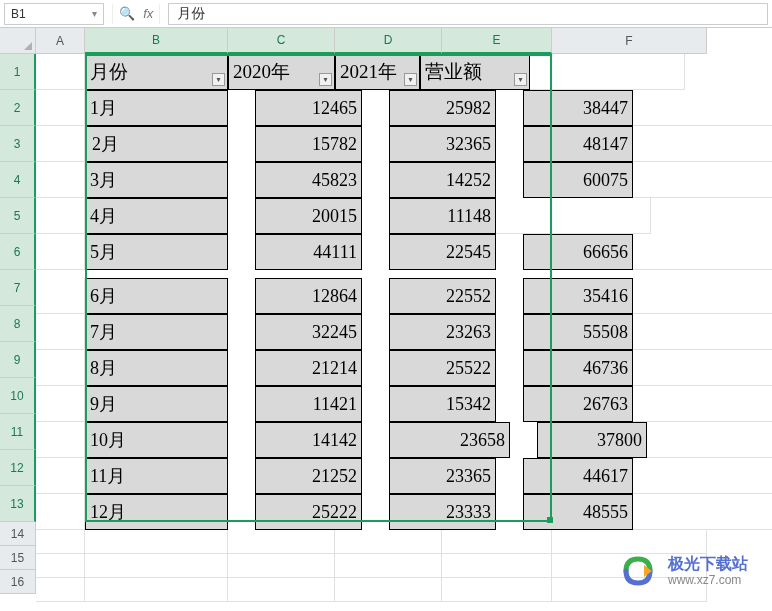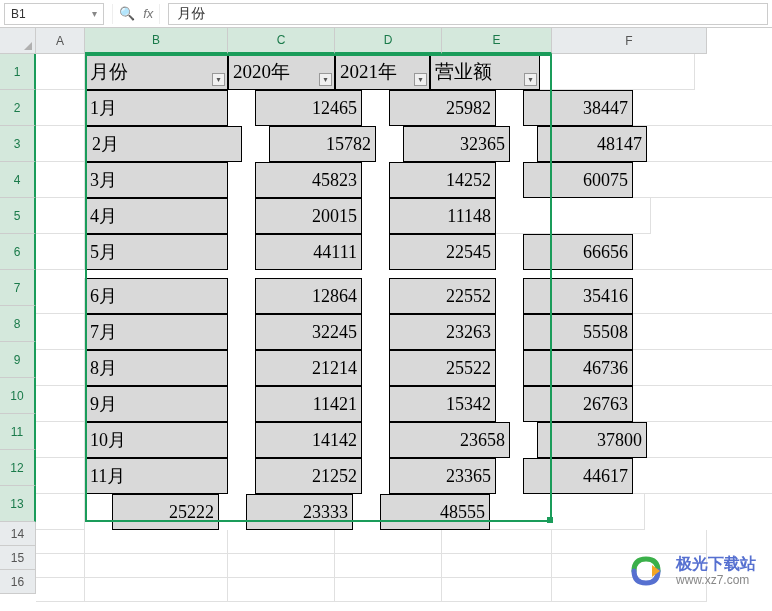--- a/index.html
+++ b/index.html
@@ -181,21 +181,21 @@
       border: 1px solid #999;
       background: #f0f0f0;
       display: flex;
       align-items: center;
       justify-content: center;
       font-size: 8px;
       color: #555;
     }
     .watermark {
       position: absolute;
-      right: 16px;
+      right: 24px;
       bottom: 20px;
       display: flex;
       align-items: center;
       gap: 10px;
       z-index: 100;
     }
     .watermark-icon {
       width: 40px;
       height: 40px;
       position: relative;
@@ -269,35 +269,35 @@
           <div class="row-header selected" style="height: 36px;">13</div>
           <div class="row-header" style="height: 24px;">14</div>
           <div class="row-header" style="height: 24px;">15</div>
           <div class="row-header" style="height: 24px;">16</div>
         </div>
       <div class="grid-area" id="grid-area">
           <div class="grid-row" style="height: 36px;">
             <div class="cell" style="width: 49px; height: 36px;"></div>
             <div class="cell data-cell header-cell" style="width: 143px; height: 36px;">月份<div class="filter-arrow">▾</div></div>
             <div class="cell data-cell header-cell" style="width: 107px; height: 36px;">2020年<div class="filter-arrow">▾</div></div>
-            <div class="cell data-cell header-cell" style="width: 95px; height: 36px;">2021年<div class="filter-arrow">▾</div></div>
+            <div class="cell data-cell header-cell" style="width: 85px; height: 36px;">2021年<div class="filter-arrow">▾</div></div>
             <div class="cell data-cell header-cell" style="width: 110px; height: 36px;">营业额<div class="filter-arrow">▾</div></div>
             <div class="cell" style="width: 155px; height: 36px;"></div>
           </div>
           <div class="grid-row" style="height: 36px;">
             <div class="cell" style="width: 49px; height: 36px;"></div>
             <div class="cell data-cell" style="width: 143px; height: 36px;">1月</div>
             <div class="cell data-cell num-cell" style="width: 107px; height: 36px;">12465</div>
             <div class="cell data-cell num-cell" style="width: 107px; height: 36px;">25982</div>
             <div class="cell data-cell num-cell" style="width: 110px; height: 36px;">38447</div>
             <div class="cell" style="width: 155px; height: 36px;"></div>
           </div>
           <div class="grid-row" style="height: 36px;">
             <div class="cell" style="width: 49px; height: 36px;"></div>
-            <div class="cell data-cell" style="width: 157px; height: 36px; padding-left: 6px;">2月</div>
+            <div class="cell data-cell" style="width: 143px; height: 36px; padding-left: 6px;">2月</div>
             <div class="cell data-cell num-cell" style="width: 107px; height: 36px;">15782</div>
             <div class="cell data-cell num-cell" style="width: 107px; height: 36px;">32365</div>
             <div class="cell data-cell num-cell" style="width: 110px; height: 36px;">48147</div>
             <div class="cell" style="width: 155px; height: 36px;"></div>
           </div>
           <div class="grid-row" style="height: 36px;">
             <div class="cell" style="width: 49px; height: 36px;"></div>
             <div class="cell data-cell" style="width: 143px; height: 36px;">3月</div>
             <div class="cell data-cell num-cell" style="width: 107px; height: 36px;">45823</div>
             <div class="cell data-cell num-cell" style="width: 107px; height: 36px;">14252</div>
@@ -362,20 +362,21 @@
           <div class="grid-row" style="height: 36px;">
             <div class="cell" style="width: 49px; height: 36px;"></div>
             <div class="cell data-cell" style="width: 143px; height: 36px;">11月</div>
             <div class="cell data-cell num-cell" style="width: 107px; height: 36px;">21252</div>
             <div class="cell data-cell num-cell" style="width: 107px; height: 36px;">23365</div>
             <div class="cell data-cell num-cell" style="width: 110px; height: 36px;">44617</div>
             <div class="cell" style="width: 155px; height: 36px;"></div>
           </div>
           <div class="grid-row" style="height: 36px;">
             <div class="cell" style="width: 49px; height: 36px;"></div>
+            <div class="cell data-cell" style="width: 143px; height: 36px;">12月</div>
             <div class="cell data-cell num-cell" style="width: 107px; height: 36px;">25222</div>
             <div class="cell data-cell num-cell" style="width: 107px; height: 36px;">23333</div>
             <div class="cell data-cell num-cell" style="width: 110px; height: 36px;">48555</div>
             <div class="cell" style="width: 155px; height: 36px;"></div>
           </div>
           <div class="grid-row" style="height: 24px;">
             <div class="cell" style="width: 49px; height: 24px;"></div>
             <div class="cell" style="width: 143px; height: 24px;"></div>
             <div class="cell" style="width: 107px; height: 24px;"></div>
             <div class="cell" style="width: 107px; height: 24px;"></div>

